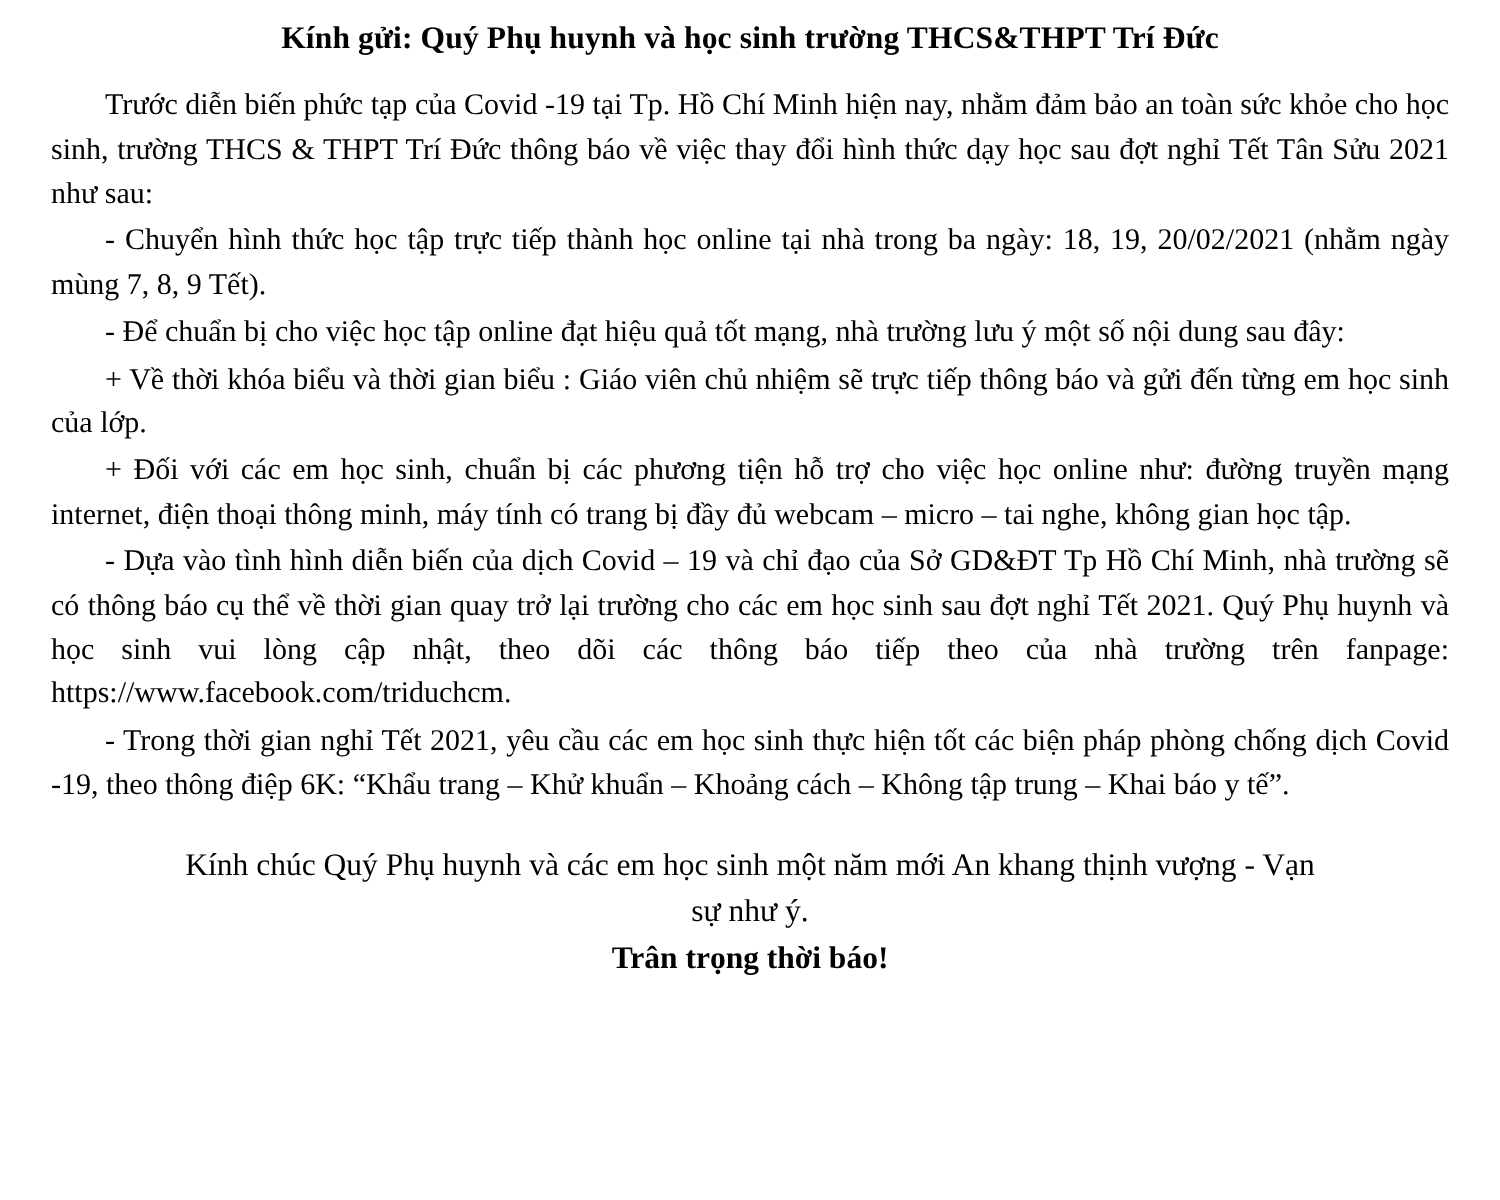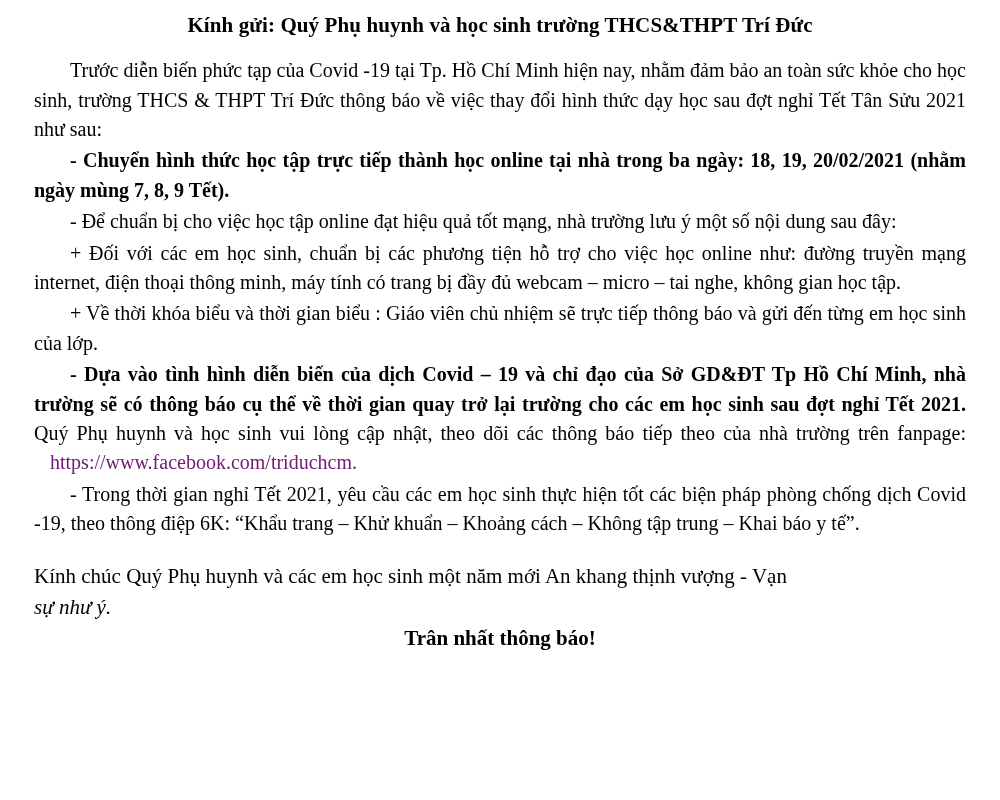--- a/index.html
+++ b/index.html
@@ -32,35 +32,34 @@
     margin: 0 0 2px 0;
     font-size: 20px;
     line-height: 1.47;
     text-align: justify;
     text-justify: inter-word;
   }
   .indent {
     text-indent: 36px;
   }
   .b {
-    font-weight: bold;
+    font-weight: normal;
   }
   .link {
-    color: #701a75;
+    color: #000000;
     text-decoration: none;
-    margin-left: 16px;
   }
   .closing {
+    text-align: center;
     font-size: 21px;
     line-height: 1.5;
     margin-top: 22px;
   }
   .closing .line2 {
     display: block;
-    font-style: italic;
   }
   .regards {
     text-align: center;
     font-weight: bold;
     font-size: 21px;
     margin-top: 2px;
   }
 </style>
 </head>
 <body>
@@ -68,28 +67,28 @@
 <div class="page">
 
   <div class="title">Kính gửi: Quý Phụ huynh và học sinh trường THCS&amp;THPT Trí Đức</div>
 
   <p class="indent">Trước diễn biến phức tạp của Covid -19 tại Tp. Hồ Chí Minh hiện nay, nhằm đảm bảo an toàn sức khỏe cho học sinh, trường THCS &amp; THPT Trí Đức thông báo về việc thay đổi hình thức dạy học sau đợt nghỉ Tết Tân Sửu 2021 như sau:</p>
 
   <p class="indent b">- Chuyển hình thức học tập trực tiếp thành học online tại nhà trong ba ngày: 18, 19, 20/02/2021 (nhằm ngày mùng 7, 8, 9 Tết).</p>
 
   <p class="indent">- Để chuẩn bị cho việc học tập online đạt hiệu quả tốt mạng, nhà trường lưu ý một số nội dung sau đây:</p>
 
+  <p class="indent">+ Về thời khóa biểu và thời gian biểu : Giáo viên chủ nhiệm sẽ trực tiếp thông báo và gửi đến từng em học sinh của lớp.</p>
+
   <p class="indent">+ Đối với các em học sinh, chuẩn bị các phương tiện hỗ trợ cho việc học online như: đường truyền mạng internet, điện thoại thông minh, máy tính có trang bị đầy đủ webcam – micro – tai nghe, không gian học tập.</p>
-
-  <p class="indent">+ Về thời khóa biểu và thời gian biểu : Giáo viên chủ nhiệm sẽ trực tiếp thông báo và gửi đến từng em học sinh của lớp.</p>
 
   <p class="indent"><span class="b">- Dựa vào tình hình diễn biến của dịch Covid – 19 và chỉ đạo của Sở GD&amp;ĐT Tp Hồ Chí Minh, nhà trường sẽ có thông báo cụ thể về thời gian quay trở lại trường cho các em học sinh sau đợt nghỉ Tết 2021.</span><span> Quý Phụ huynh và học sinh vui lòng cập nhật, theo dõi các thông báo tiếp theo của nhà trường trên  fanpage: </span><a class="link" href="#">https://www.facebook.com/triduchcm.</a></p>
 
   <p class="indent">- Trong thời gian nghỉ Tết 2021, yêu cầu các em học sinh thực hiện tốt các biện pháp phòng chống dịch Covid -19, theo thông điệp 6K: “Khẩu trang – Khử khuẩn – Khoảng cách – Không tập trung – Khai báo y tế”.</p>
 
   <div class="closing">
     <span>Kính chúc Quý Phụ huynh và các em học sinh một năm mới An khang thịnh vượng - Vạn</span>
     <span class="line2">sự như ý.</span>
   </div>
 
-  <div class="regards">Trân nhất thông báo!</div>
+  <div class="regards">Trân trọng thời báo!</div>
 
 </div>
 
 </body></html>

